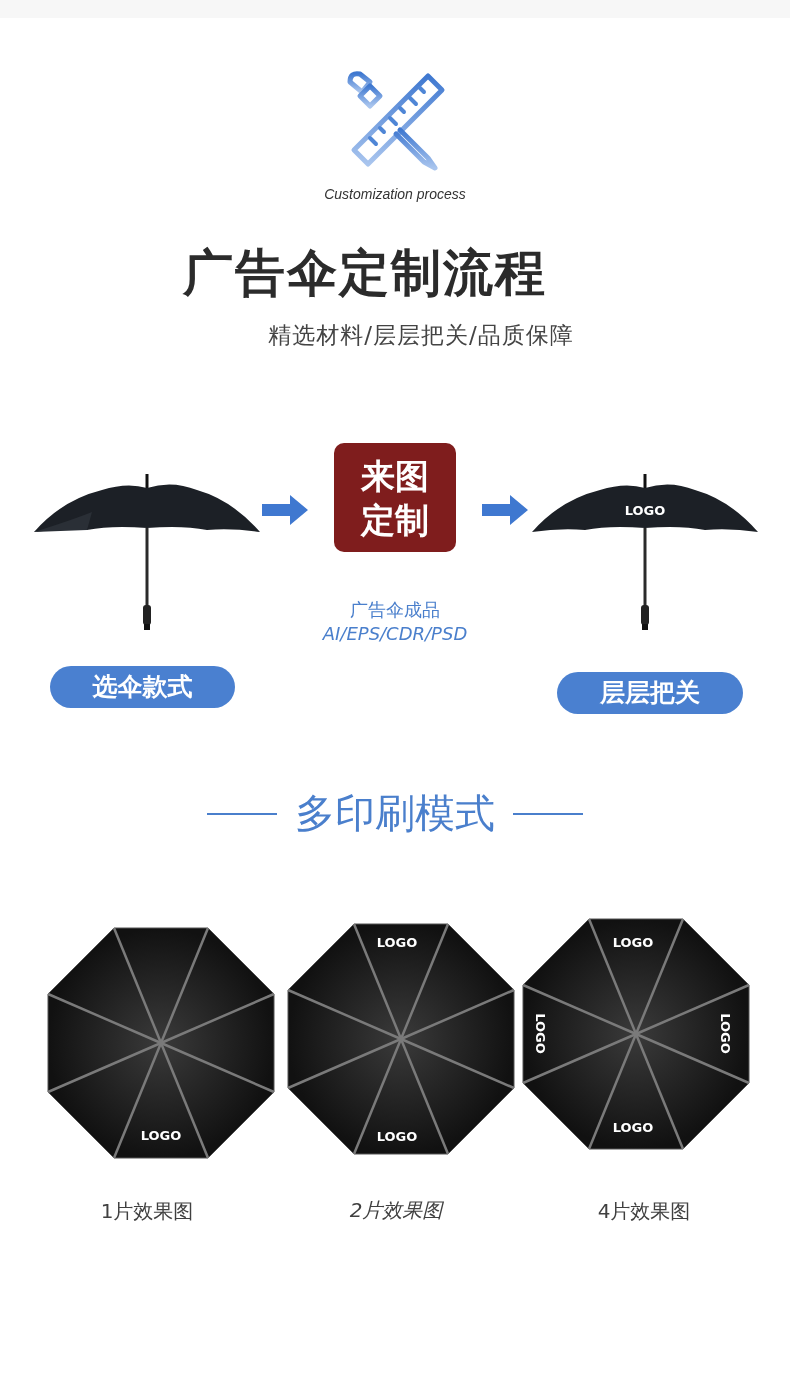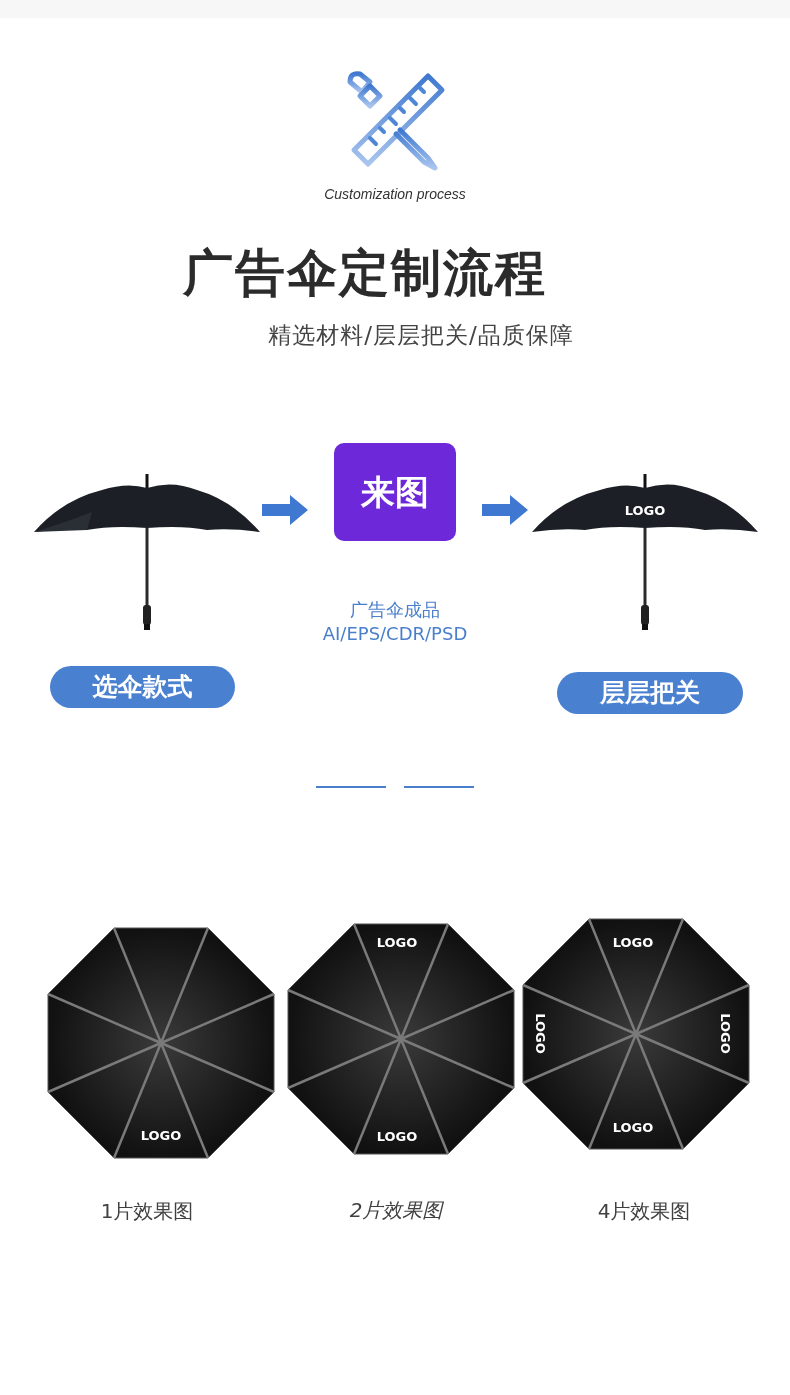--- a/index.html
+++ b/index.html
@@ -4,21 +4,21 @@
 <style>
   html, body { margin:0; padding:0; }
   body { width:790px; height:1395px; background:#ffffff; position:relative; overflow:hidden; font-family:"DejaVu Sans", sans-serif; }
   .topband { position:absolute; left:0; top:0; width:790px; height:18px; background:#f7f7f7; }
   .abs { position:absolute; }
   .icon-tools { left:340px; top:68px; width:112px; height:105px; }
   .subtitle-en { left:0; width:790px; top:186px; text-align:center; font-family:Liberation Sans, sans-serif; font-style:italic; font-size:14px; color:#333; }
   .title { left:0; width:730px; top:240px; text-align:center; font-size:50px; font-weight:bold; color:#2b2b2b; letter-spacing:2px; }
   .tagline { left:0; width:790px; top:320px; text-align:center; font-size:23px; color:#444; letter-spacing:1px;padding-left:26px; }
   .arrow { width:48px; height:30px; }
-  .center-box { left:334px; top:443px; width:122px; height:98px; background:#6d28d9; border-radius:10px; color:#fff; font-weight:bold; font-size:34px; line-height:44px; text-align:center; display:flex; flex-direction:column; justify-content:center; }
+  .center-box { left:334px; top:443px; width:122px; height:109px; background:#7f1d1d; border-radius:10px; color:#fff; font-weight:bold; font-size:34px; line-height:44px; text-align:center; display:flex; flex-direction:column; justify-content:center; }
   .formats { left:270px; width:250px; text-align:center; color:#4a7fcc; font-size:18px; }
   .pill { background:#4a80d0; color:#fff; border-radius:22px; height:42px; line-height:42px; text-align:center; font-size:25px;font-weight:bold; }
   .section-title { left:0; width:790px; top:786px; text-align:center; color:#4a7fcc; font-size:40px; display:flex; align-items:center; justify-content:center; gap:18px; }
   .section-title .line { width:70px; height:2px; background:#4a7fcc; display:inline-block; }
   .oct { width:240px; height:245px; }
   .caption { color:#404040; font-size:20px; text-align:center; width:200px; }
 </style>
 </head>
 <body>
 
@@ -67,47 +67,49 @@
 </div>
 
 <div class="abs arrow" style="left:262px;top:495px;">
   <svg width="48" height="30" viewBox="0 0 48 30">
       <path d="M0 9 H28 V0 L46 15 L28 30 V21 H0 Z" fill="#3f78d0"></path>
     </svg>
 </div>
 
 <div class="abs center-box">
   <div>来图</div>
+  <div>定制</div>
 </div>
 
 <div class="abs arrow" style="left:482px;top:495px;">
   <svg width="48" height="30" viewBox="0 0 48 30">
       <path d="M0 9 H28 V0 L46 15 L28 30 V21 H0 Z" fill="#3f78d0"></path>
     </svg>
 </div>
 
 <div class="abs formats" style="top:598px;">广告伞成品</div>
-<div class="abs formats" style="top:623px;">AI/EPS/CDR/PSD</div>
+<div class="abs formats" style="top:623px;font-style:italic;">AI/EPS/CDR/PSD</div>
 
 <div class="abs" style="left:530px;top:470px;width:230px;height:165px;">
   <svg width="230" height="165" viewBox="0 0 230 165">
     <line x1="115" y1="4" x2="115" y2="22" stroke="#111" stroke-width="3"></line>
     <path d="M2 62 Q30 30 70 20 Q95 12 115 18 Q140 10 165 20 Q200 30 228 62 Q200 58 175 60 Q150 55 115 58 Q80 55 55 60 Q30 58 2 62 Z" fill="#1c2026"></path>
     <line x1="115" y1="58" x2="115" y2="140" stroke="#2a2a2a" stroke-width="3"></line>
     <rect x="111" y="135" width="8" height="20" rx="3" fill="#222"></rect>
     <rect x="112" y="154" width="6" height="6" fill="#111"></rect>
   </svg>
   <div class="abs" style="left:90px;top:33px;width:50px;text-align:center;color:#fff;font-weight:bold;font-size:13px;">LOGO</div>
 </div>
 
 <div class="abs pill" style="left:50px;top:666px;width:185px;">选伞款式</div>
 <div class="abs pill" style="left:557px;top:672px;width:186px;">层层把关</div>
 
 <div class="abs section-title">
   <span class="line"></span>
+  <span>多印刷模式</span>
   <span class="line"></span>
 </div>
 
 <div class="abs oct" style="left:40px;top:922px;">
   <svg width="240" height="245" viewBox="0 0 240 245">
     <defs>
         <radialGradient id="rg" cx="0.5" cy="0.5" r="0.5">
           <stop offset="0" stop-color="#3a3a3a"></stop>
           <stop offset="1" stop-color="#111"></stop>
         </radialGradient>

